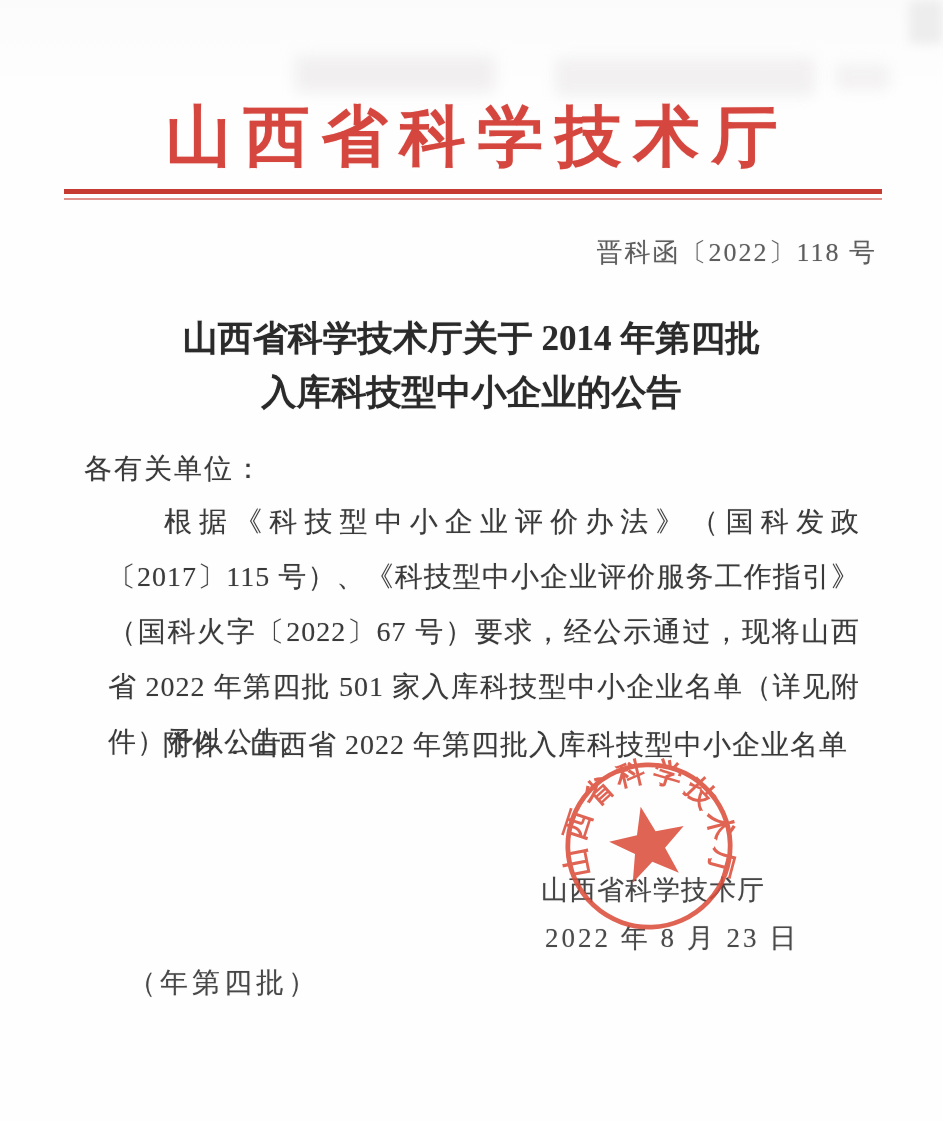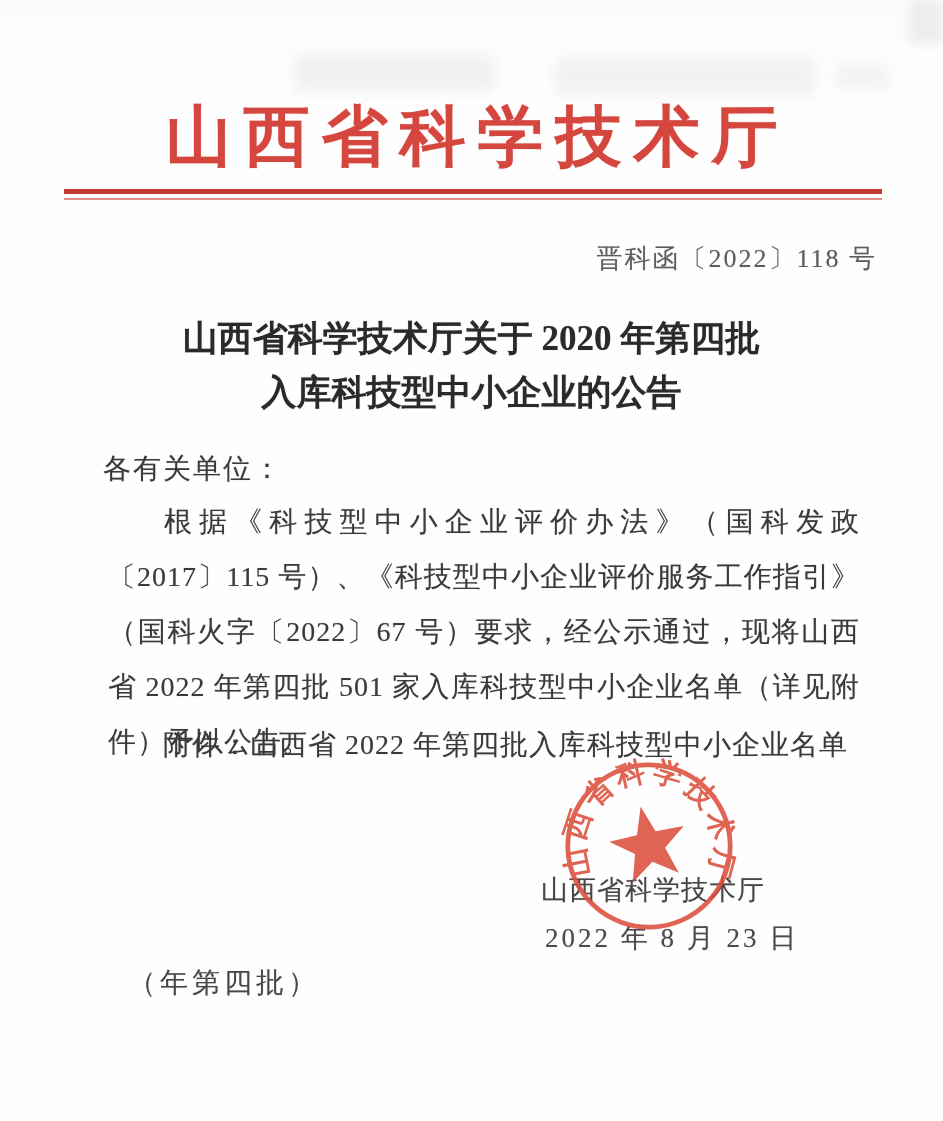--- a/index.html
+++ b/index.html
@@ -32,34 +32,34 @@
   }
   .rule-thick {
     position: absolute; top: 189px; left: 64px; width: 818px; height: 5px;
     background: #c63b31;
   }
   .rule-thin {
     position: absolute; top: 198px; left: 64px; width: 818px; height: 2px;
     background: #e0928a;
   }
   .doc-number {
-    position: absolute; top: 241px; right: 66px;
+    position: absolute; top: 235px; right: 66px;
     font-size: 26px; color: #5d5d5d; letter-spacing: 2px;
     text-shadow: 0 0 1px rgba(90,90,90,.35);
     white-space: nowrap;
   }
   .doc-title {
     position: absolute; top: 312px; left: 0; width: 100%;
     text-align: center;
     font-size: 35px; font-weight: 700; color: #2a2a2a;
     line-height: 54px;
     text-shadow: 0 0 1px rgba(40,40,40,.4);
   }
   .salutation {
-    position: absolute; top: 450px; left: 103px;
+    position: absolute; top: 450px; left: 84px;
     font-size: 28px; color: #3a3a3a; letter-spacing: 2px;
     text-shadow: 0 0 1px rgba(60,60,60,.35);
   }
   .paragraph {
     position: absolute; top: 494px; left: 108px; width: 752px;
     font-size: 28px; color: #3a3a3a;
     line-height: 55px; text-indent: 2em; text-align: justify;
     letter-spacing: 1px;
     text-shadow: 0 0 1px rgba(60,60,60,.35);
   }
@@ -113,21 +113,21 @@
   <div class="artifact a4"></div>
 
   <div class="letterhead-title">山西省科学技术厅</div>
 
   <div class="rule-thick"></div>
   <div class="rule-thin"></div>
 
   <div class="doc-number">晋科函〔2022〕118 号</div>
 
   <div class="doc-title">
-    <div>山西省科学技术厅关于 2020 年第四批</div>
+    <div>山西省科学技术厅关于 2014 年第四批</div>
     <div>入库科技型中小企业的公告</div>
   </div>
 
   <div class="salutation">各有关单位：</div>
 
   <div class="paragraph">根据《科技型中小企业评价办法》（国科发政〔2017〕115 号）、《科技型中小企业评价服务工作指引》（国科火字〔2022〕67 号）要求，经公示通过，现将山西省 2022 年第四批 501 家入库科技型中小企业名单（详见附件）予以公告。</div>
 
   <div class="attachment">附件：山西省 2022 年第四批入库科技型中小企业名单</div>
 
   <div class="sig-agency">山西省科学技术厅</div>

